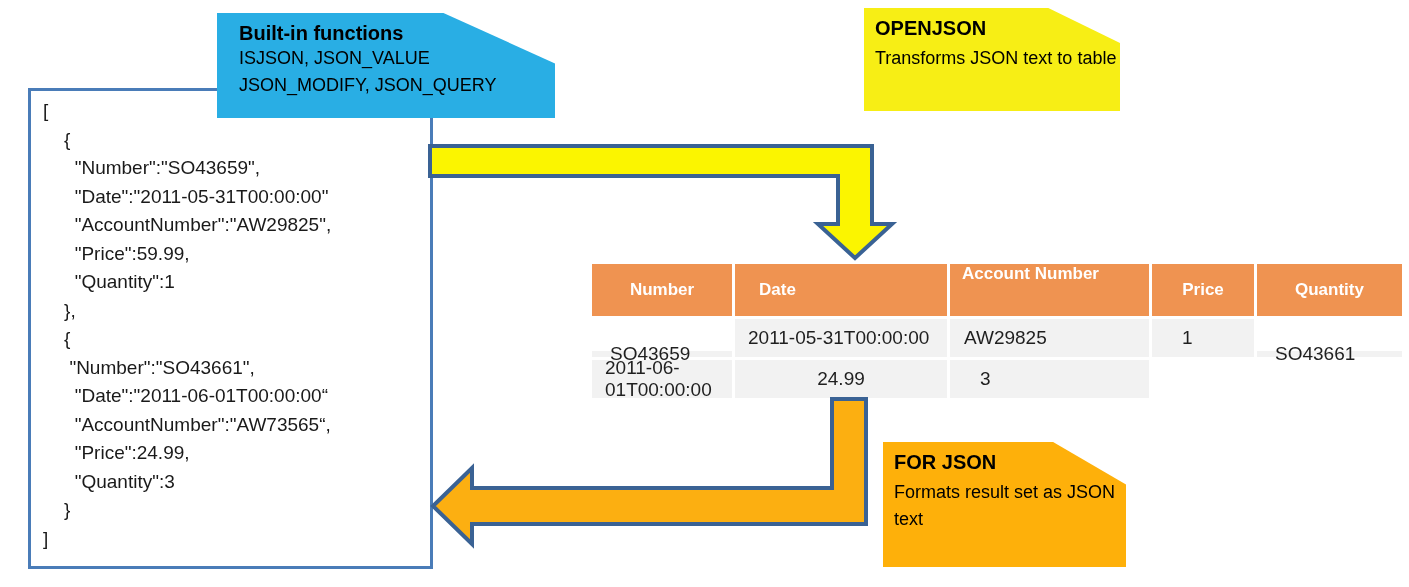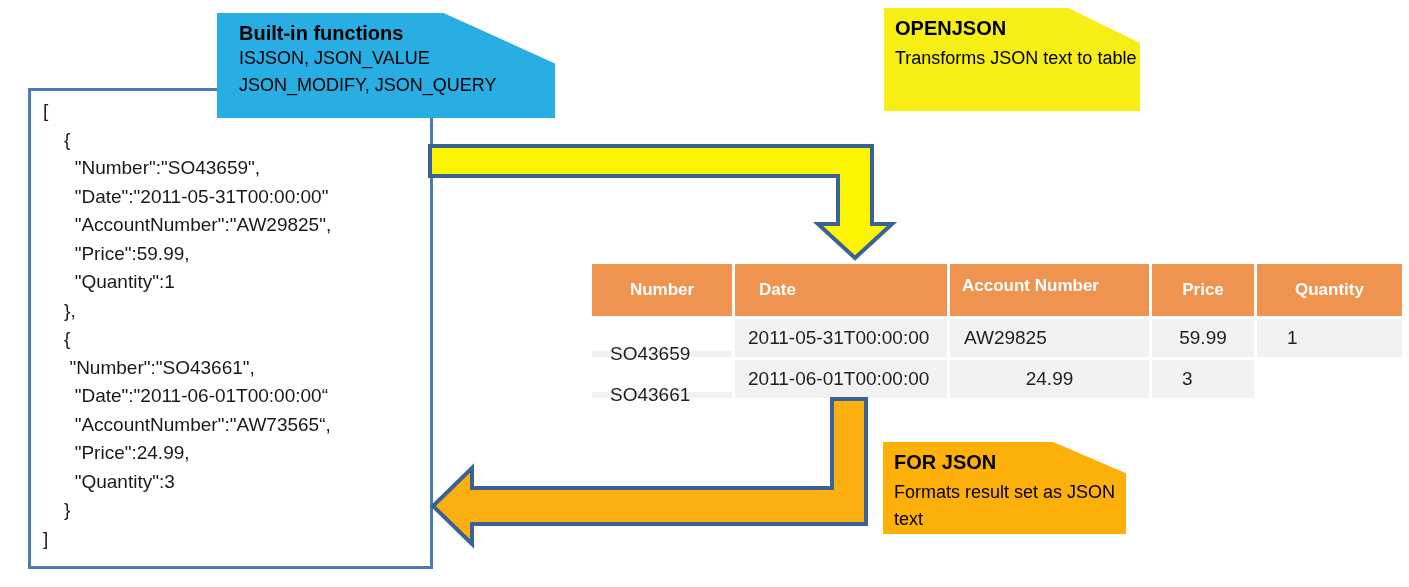--- a/index.html
+++ b/index.html
@@ -21,47 +21,47 @@
   .callout{position:absolute;z-index:3;color:#000000;box-sizing:border-box;}
   .callout .title{font-weight:bold;font-size:20px;}
   .callout .body{font-size:18px;line-height:27px;white-space:pre-line;}
   .callout-blue{
     left:217px;top:13px;width:338px;height:105px;
     background:var(--callout_blue);padding:9px 0 0 22px;
     clip-path:polygon(0 0,67% 0,100% 48%,100% 100%,0 100%);
   }
   .callout-blue .body{line-height:27px;}
   .callout-yellow{
-    left:884px;top:8px;width:256px;height:103px;
+    left:864px;top:8px;width:256px;height:103px;
     background:var(--callout_yellow);padding:9px 0 0 11px;
     clip-path:polygon(0 0,72% 0,100% 34%,100% 100%,0 100%);
   }
   .callout-orange{
-    left:883px;top:442px;width:243px;height:92px;
+    left:883px;top:442px;width:243px;height:125px;
     background:var(--callout_orange);padding:9px 0 0 11px;
     clip-path:polygon(0 0,70% 0,100% 34%,100% 100%,0 100%);
   }
   .callout-yellow .body,.callout-orange .body{margin-top:5px;}
   
   .arrows{position:absolute;left:0;top:0;z-index:2;pointer-events:none;}
   .arrow-yellow{fill:var(--arrow_yellow);stroke:var(--outline_blue);stroke-width:4;}
   .arrow-orange{fill:var(--arrow_orange);stroke:var(--outline_blue);stroke-width:4;}
   
   .result-table{
     position:absolute;left:592px;top:264px;z-index:1;
     display:grid;grid-template-columns:140px 212px 199px 102px 145px;
     grid-template-rows:52px 38px 38px;gap:3px;background:#fff;
   }
   .th{
     background:var(--header_orange);color:#fff;font-weight:bold;font-size:17px;
     display:flex;align-items:center;justify-content:center;
   }
   .th.h-date{justify-content:flex-start;padding-left:24px;}
   .th.h-account{justify-content:flex-start;align-items:flex-start;
-    padding-left:12px;padding-top:12px;font-size:17px;}
+    padding-left:12px;padding-top:0;font-size:17px;}
   .td{
     background:var(--row_gray);color:#1f1f1f;font-size:19px;
     display:flex;align-items:center;
   }
   .td.c-number{padding-left:18px;margin-top:32px;}
   .td.c-date{padding-left:13px;}
   .td.c-account{padding-left:14px;}
   .td.c-price{justify-content:center;}
   .td.c-quantity{padding-left:30px;}
 </style>
@@ -98,21 +98,20 @@
   <div class="result-table">
     <div class="th h-number">Number</div>
     <div class="th h-date">Date</div>
     <div class="th h-account">Account Number</div>
     <div class="th h-price">Price</div>
     <div class="th h-quantity">Quantity</div>
 
     <div class="td c-number">SO43659</div>
     <div class="td c-date">2011-05-31T00:00:00</div>
     <div class="td c-account">AW29825</div>
-    <div class="td c-price">59.99</div>
     <div class="td c-quantity">1</div>
 
     <div class="td c-number">SO43661</div>
     <div class="td c-date">2011-06-01T00:00:00</div>
     <div class="td c-price">24.99</div>
     <div class="td c-quantity">3</div>
   </div>
 
 </div>
 

